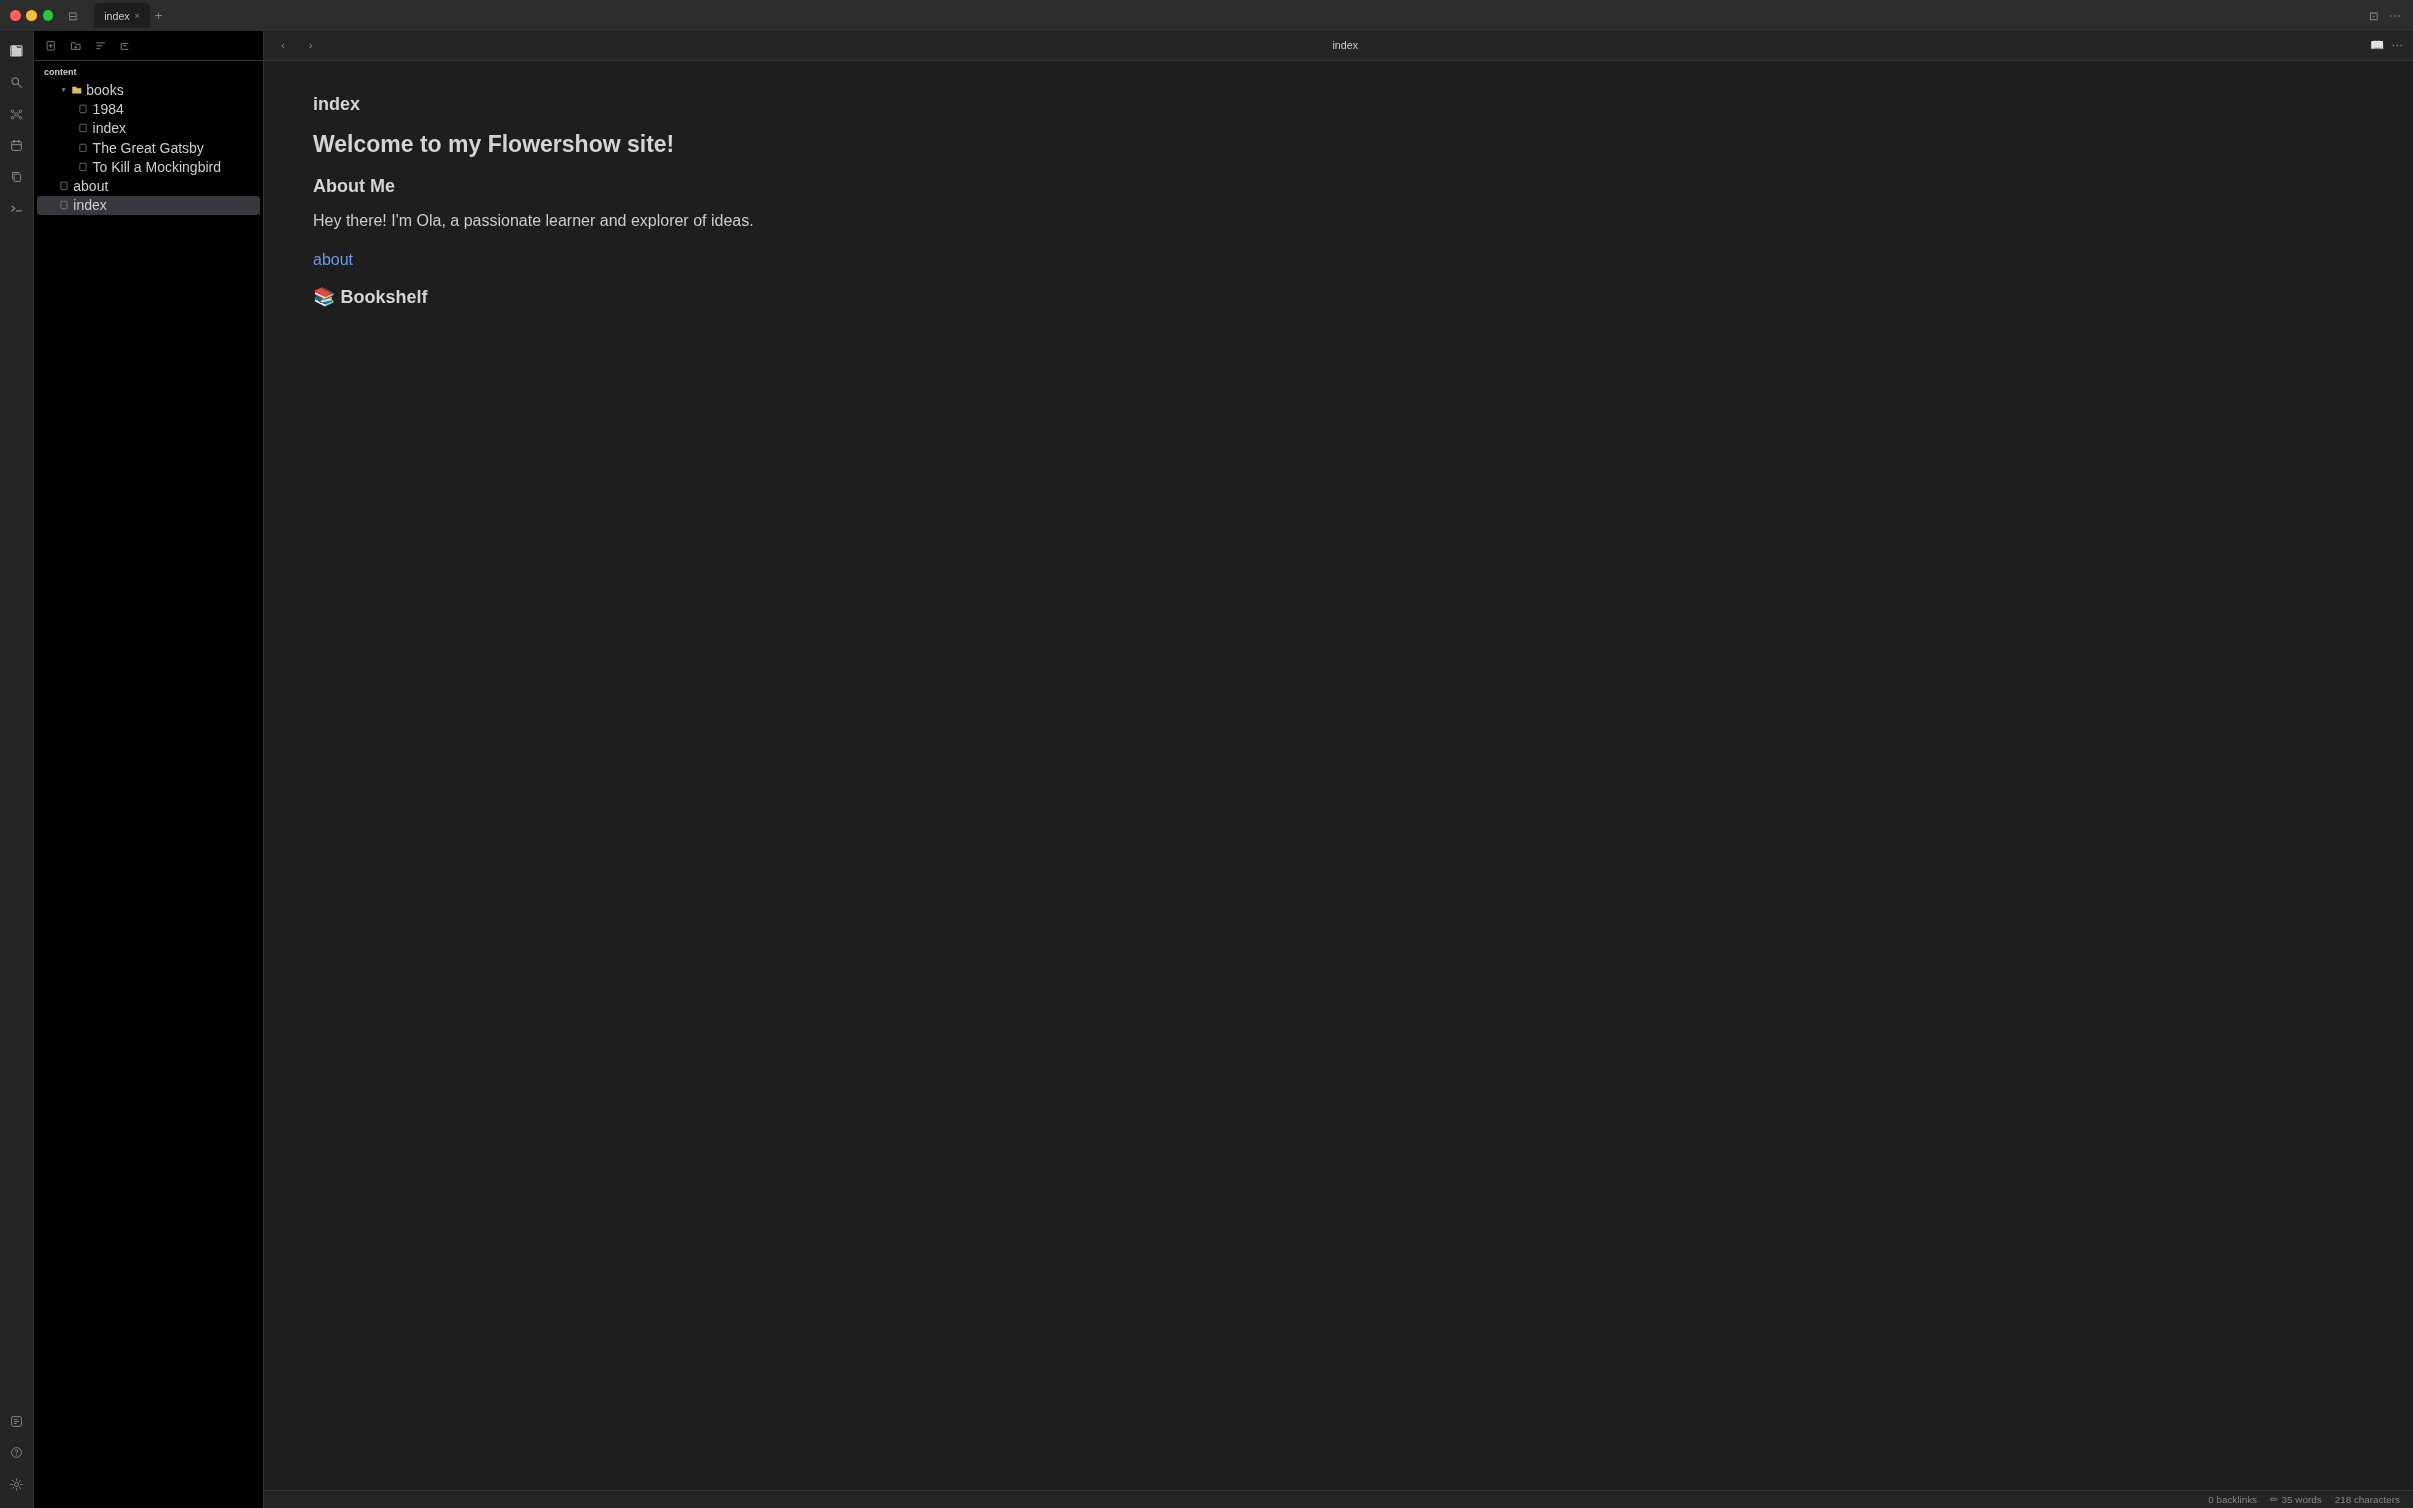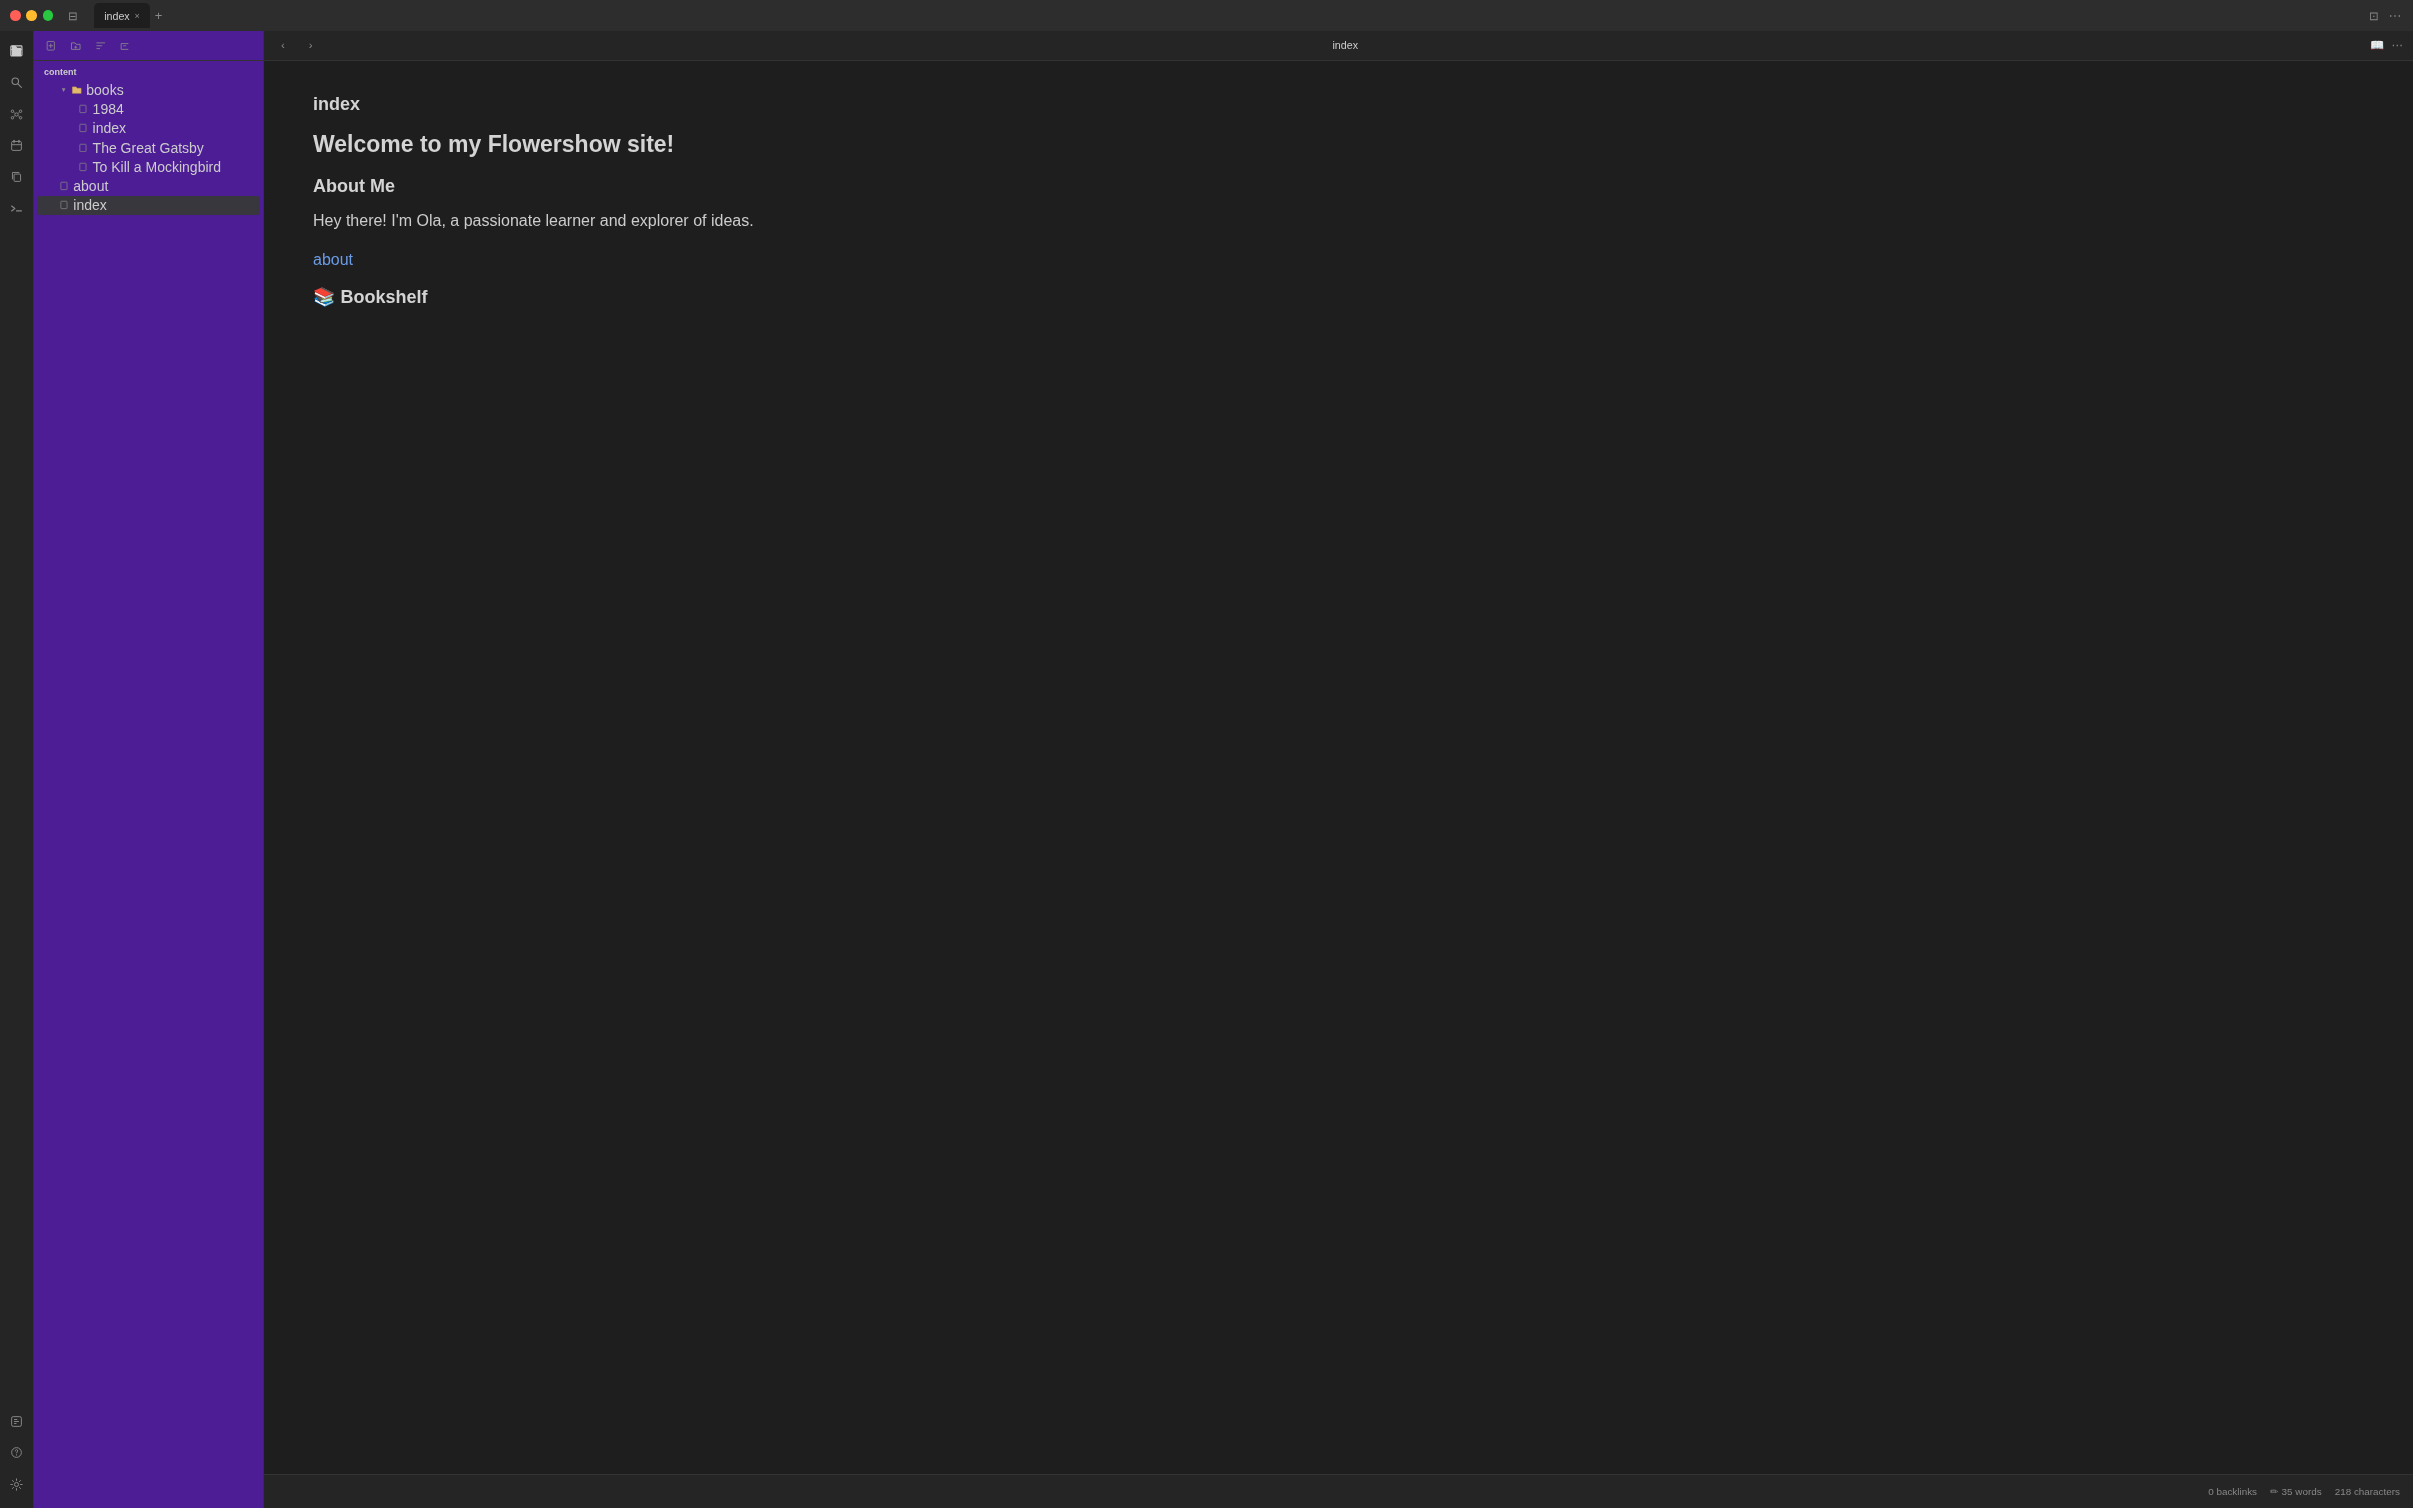--- a/index.html
+++ b/index.html
@@ -123,21 +123,21 @@
       display: flex;
       flex-direction: column;
       align-items: center;
       gap: 3.3px;
       padding-bottom: 9.9px;
     }
 
     
     .sidebar {
       width: 230px;
-      background: #4c1d95;
+      background: #000000;
       border-right: 0.8px solid #333;
       display: flex;
       flex-direction: column;
       overflow: hidden;
     }
     .sidebar-toolbar {
       display: flex;
       align-items: center;
       padding: 4.9px 6.6px;
       gap: 3.3px;
@@ -304,21 +304,21 @@
     }
 
     .doc-link {
       color: #6b9ce8;
       text-decoration: none;
       cursor: pointer;
     }
 
     
     .status-bar {
-      height: 34px;
+      height: 18px;
       background: #252526;
       border-top: 0.8px solid #333;
       display: flex;
       align-items: center;
       justify-content: flex-end;
       padding: 0 13px;
       gap: 13px;
       font-size: 9.9px;
       color: #888;
     }

